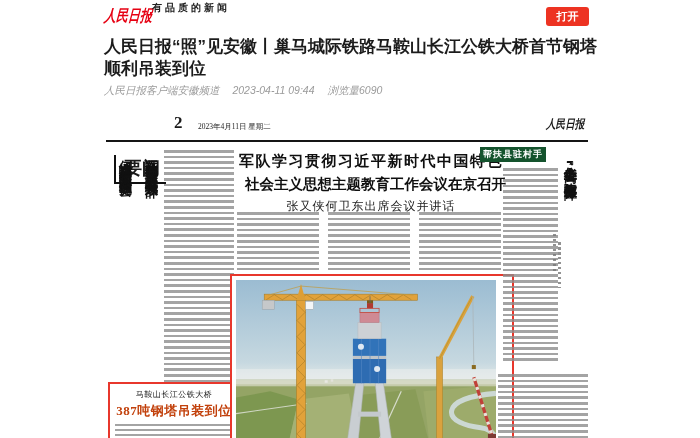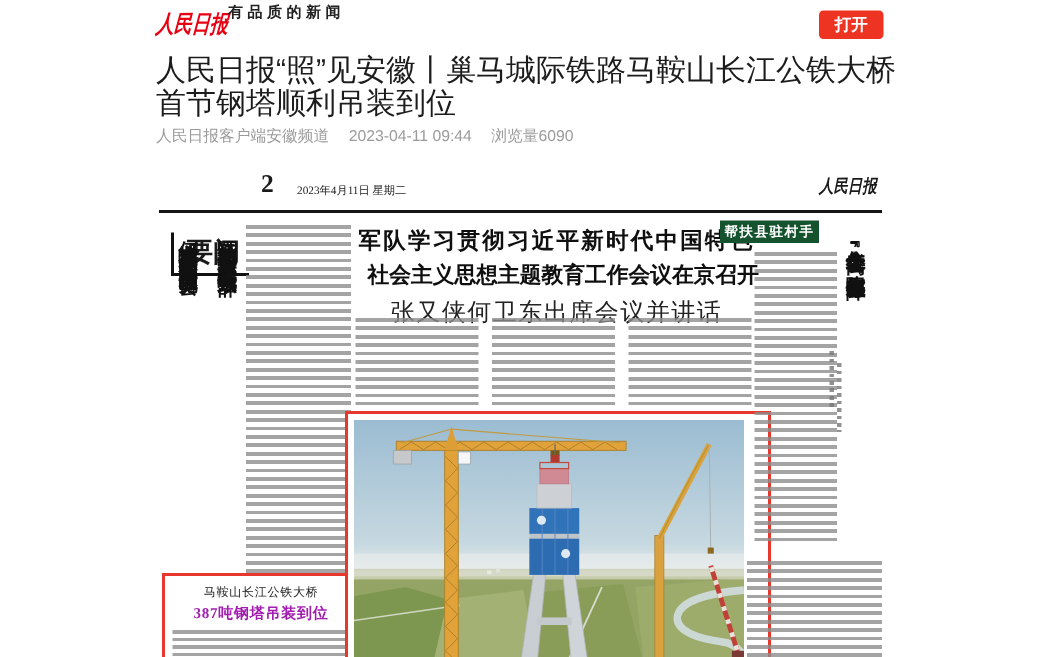--- a/index.html
+++ b/index.html
@@ -8,51 +8,51 @@
   .abs{position:absolute;}
   
   .logo{left:104px;top:6px;color:#e60012;font-family:"DejaVu Serif","Liberation Serif",serif;
         font-weight:bold;font-style:italic;font-size:16px;transform:scale(.75,1) skewX(-6deg);
         transform-origin:left center;white-space:nowrap;}
   .tagline{left:152px;top:1px;font-family:"DejaVu Serif","Liberation Serif",serif;
         font-weight:bold;font-size:10px;letter-spacing:3px;color:#222;white-space:nowrap;}
   .open-btn{left:546px;top:7px;width:43px;height:19px;background:#ed3322;color:#fff;
         font-size:11px;font-weight:bold;border-radius:3px;display:flex;align-items:center;
         justify-content:center;cursor:pointer;}
-  .headline{left:104px;top:36px;width:500px;font-size:20px;font-weight:normal;color:#1c1c1c;
+  .headline{left:104px;top:36px;width:500px;font-size:17px;font-weight:bold;color:#1c1c1c;
         line-height:22px;}
-  .meta{left:104px;top:84px;font-size:10.5px;color:#9b9b9b;white-space:nowrap;}
+  .meta{left:104px;top:84px;font-size:10.5px;color:#9b9b9b;white-space:nowrap;font-style:italic;}
   .meta span{margin-right:10px;}
   
   .paper{left:104px;top:106px;width:486px;height:332px;overflow:hidden;
         font-family:"Liberation Serif","DejaVu Serif",serif;color:#1a1a1a;background:#fff;}
   .sec-label{left:10px;top:5px;font-size:18px;font-weight:bold;
         border-left:2.5px solid #111;border-bottom:2.5px solid #111;padding:1px 6px 2px 8px;margin-top:44px;}
   .page-num{left:70px;top:7px;font-size:17px;font-weight:bold;}
   .np-date{left:94px;top:16px;font-size:7.5px;font-weight:normal;color:#222;white-space:nowrap;}
   .masthead{left:442px;top:10px;font-size:12px;font-weight:bold;font-style:italic;
         transform:scale(.8,1);transform-origin:left center;white-space:nowrap;}
   .np-rule{left:2px;top:34px;width:482px;height:2px;background:#151515;}
   
   .faux{position:absolute;background:repeating-linear-gradient(to bottom,#8d8d8d 0 2.6px,transparent 2.6px 5.6px);opacity:.8;}
   .vfaux{position:absolute;width:3px;background:repeating-linear-gradient(to bottom,#777 0 2.5px,transparent 2.5px 5px);opacity:.8;}
   
   .vhead-left{left:8px;top:44px;height:240px;writing-mode:vertical-lr;font-weight:bold;
         font-size:13px;letter-spacing:1.5px;line-height:26px;color:#111;}
   .box387{left:4px;top:276px;width:118px;height:80px;border:2px solid #e8372c;
         padding:3px 5px;text-align:center;background:#fff;}
   .box387 .kicker{font-size:8px;color:#222;margin-top:2px;letter-spacing:.5px;}
-  .box387 .h387{font-size:10px;font-weight:bold;letter-spacing:.5px;margin-top:2px;color:#a21caf;text-align:center;}
+  .box387 .h387{font-size:13px;font-weight:bold;letter-spacing:.5px;margin-top:2px;color:#c2410c;text-align:center;}
   .box387 .faux387{position:relative;margin-top:4px;height:20px;
         background:repeating-linear-gradient(to bottom,#8d8d8d 0 2.4px,transparent 2.4px 5px);opacity:.8;}
   
   .chead{left:132px;top:44px;width:270px;text-align:center;color:#0f0f0f;}
   .chead .l1{font-size:15px;font-weight:bold;letter-spacing:1.5px;line-height:23px;white-space:nowrap;}
   .chead .l2{font-size:14.5px;font-weight:bold;letter-spacing:0;line-height:23px;white-space:nowrap;text-align:right;}
-  .csub{left:132px;top:92px;width:270px;text-align:center;font-size:16px;color:#222;letter-spacing:1px;}
+  .csub{left:132px;top:92px;width:270px;text-align:center;font-size:12px;color:#222;letter-spacing:1px;}
   .photo-box{left:126px;top:168px;width:272px;height:176px;border:2px solid #e8372c;
         padding:4px;background:#fff;}
   .photo-box svg{display:block;width:260px;height:164px;}
   
   .rlabel{left:376px;top:41px;width:66px;height:15px;background:#14532d;color:#fff;
         font-size:9px;font-weight:bold;text-align:center;line-height:15px;letter-spacing:1px;}
   .vhead-right{left:457px;top:50px;height:220px;writing-mode:vertical-rl;font-weight:bold;
         font-size:13px;letter-spacing:.5px;color:#111;white-space:nowrap;}
 </style>
 </head>

